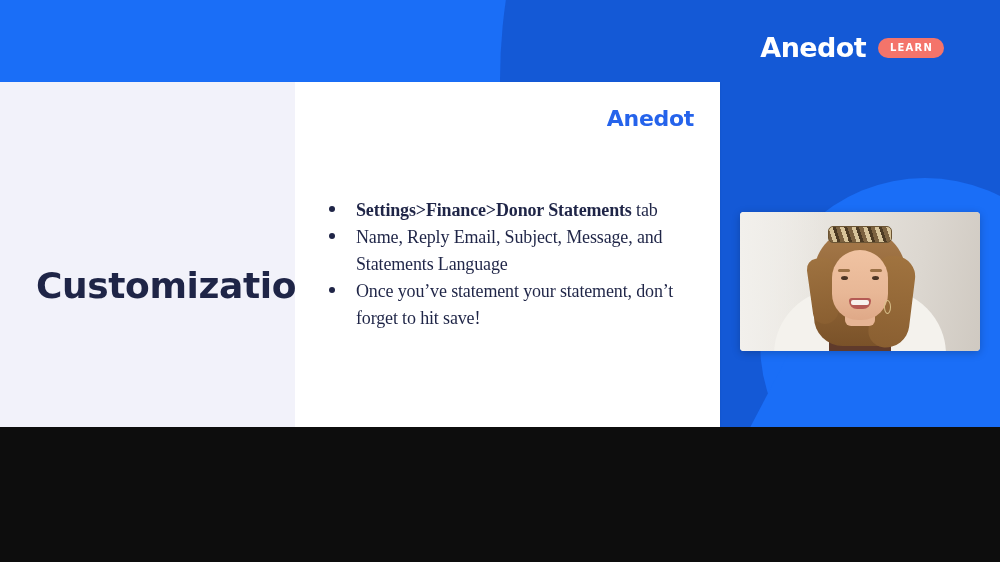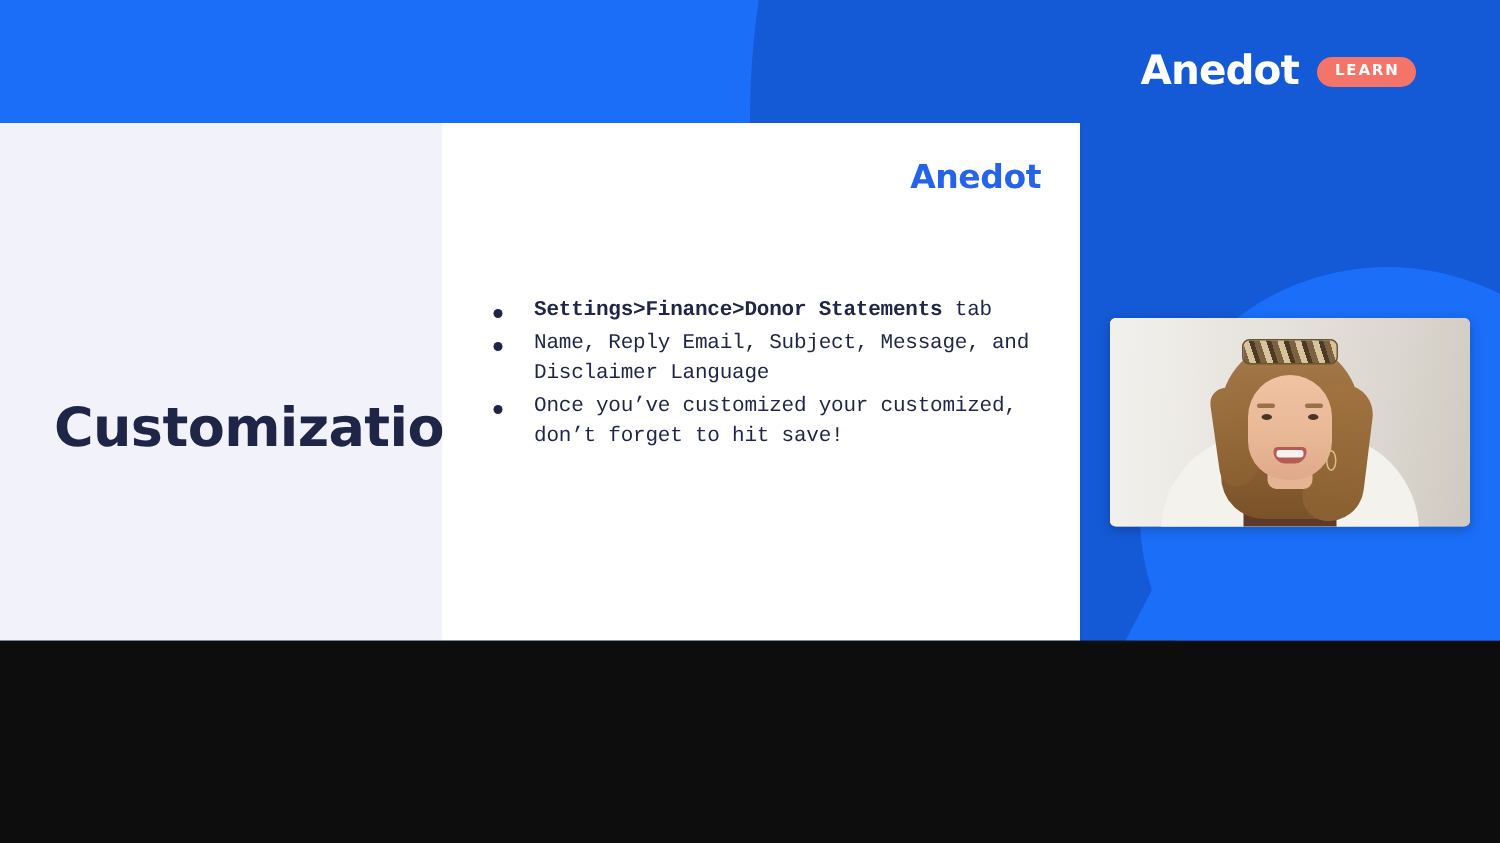--- a/index.html
+++ b/index.html
@@ -174,23 +174,23 @@
     right: 24px;
     margin: 0;
     padding: 0;
     list-style: none;
   }
   .bullet {
     position: relative;
     padding-left: 33px;
     margin-bottom: 1px;
     color: #1f2547;
-    font-size: 14px;
+    font-size: 18px;
     line-height: 1.47;
-    font-family: Liberation Mono, monospace;
+    font-family: Liberation Serif, serif;
     letter-spacing: -0.15px;
   }
   .bullet::before {
     content: "";
     position: absolute;
     left: 6px;
     top: 9px;
     width: 6px;
     height: 6px;
     border-radius: 50%;
@@ -389,24 +389,24 @@
     </div>
 
     <div class="slide-right">
       <div class="slide-logo">Anedot</div>
 
       <ul class="bullets">
         <li class="bullet">
           <b>Settings&gt;Finance&gt;Donor Statements</b><span> tab</span>
         </li>
         <li class="bullet">
-          <b></b><span>Name, Reply Email, Subject, Message, and Disclaimer Language</span>
+          <b></b><span>Name, Reply Email, Subject, Message, and Statements Language</span>
         </li>
         <li class="bullet">
-          <b></b><span>Once you’ve customized your customized, don’t forget to hit save!</span>
+          <b></b><span>Once you’ve statement your statement, don’t forget to hit save!</span>
         </li>
       </ul>
     </div>
   </div>
 
   <div class="webcam">
     <div class="cam-bg"></div>
     <div class="p-shoulders"></div>
     <div class="p-hair-back"></div>
     <div class="p-hair-l"></div>

